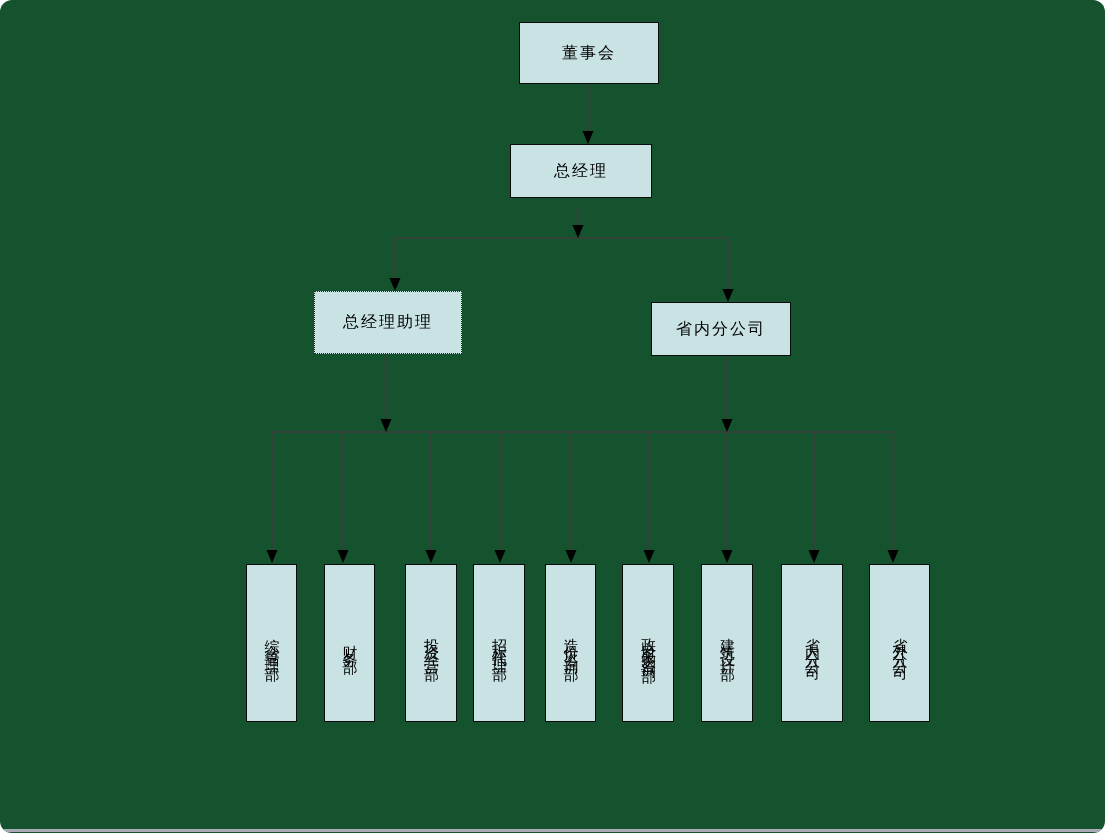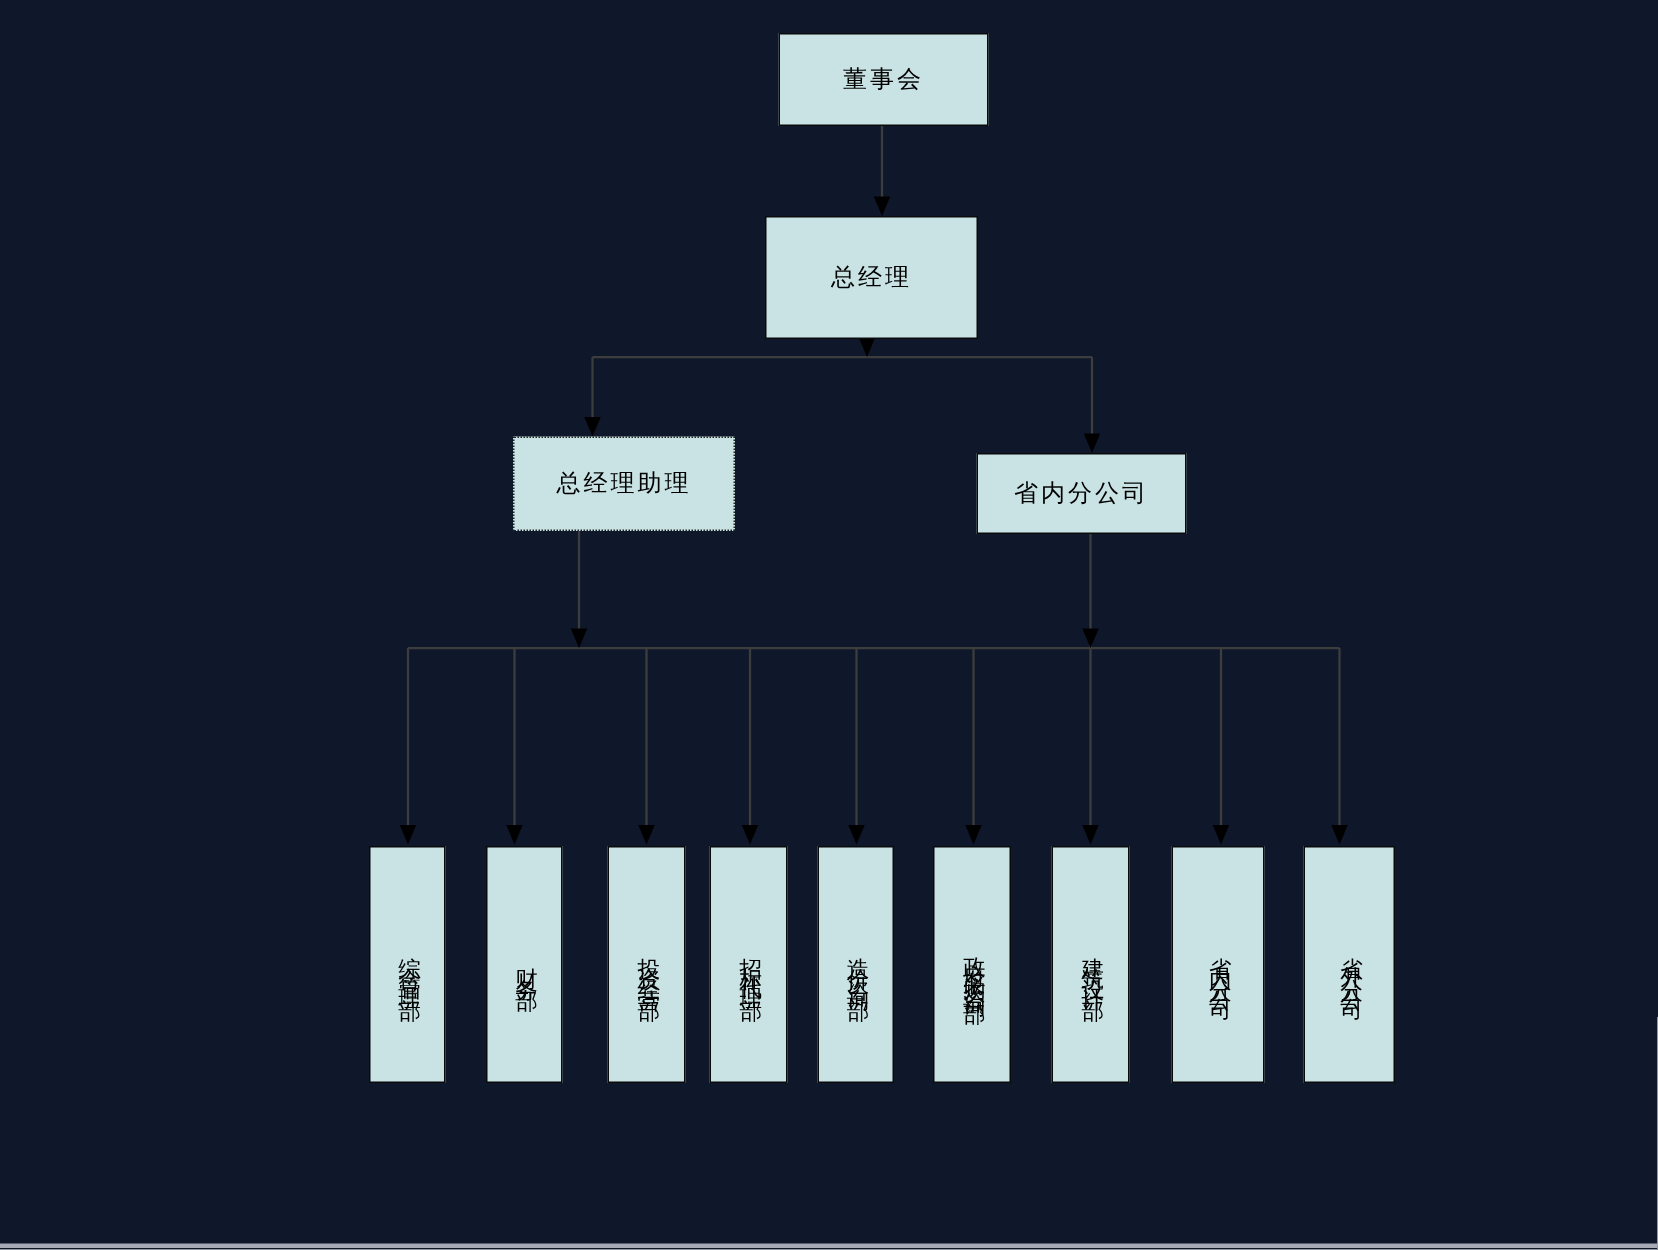--- a/index.html
+++ b/index.html
@@ -1,23 +1,24 @@
 <!DOCTYPE html>
 <html><head>
 <meta charset="utf-8">
 <style>
   html, body { margin: 0; padding: 0; background: #ffffff; }
   .canvas {
     position: relative;
     width: 1105px;
     height: 833px;
-    background: #0f172a;
+    background: #14532d;
     overflow: hidden;
     font-family: "Liberation Serif", "DejaVu Serif", serif;
     color: #000000;
+    border-radius: 12px;
   }
   .connectors {
     position: absolute;
     left: 0; top: 0;
   }
   .node {
     position: absolute;
     box-sizing: border-box;
     background: #c9e3e5;
     border: 1.5px solid #0a0a0a;
@@ -86,25 +87,25 @@
       <path d="M727 563 l-5.5 -13 l11 0 Z"></path>
       <path d="M814 563 l-5.5 -13 l11 0 Z"></path>
       <path d="M893 563 l-5.5 -13 l11 0 Z"></path>
     </g>
   </svg>
 
   <div class="node" style="left:519px; top:22px; width:140px; height:62px">
     <span class="lbl-h">董事会</span>
   </div>
 
-  <div class="node" style="left:510px; top:144px; width:142px; height:82px">
+  <div class="node" style="left:510px; top:144px; width:142px; height:54px">
     <span class="lbl-h">总经理</span>
   </div>
 
-  <div class="node dotted" style="left:342px; top:291px; width:148px; height:63px">
+  <div class="node dotted" style="left:314px; top:291px; width:148px; height:63px">
     <span class="lbl-h">总经理助理</span>
   </div>
 
   <div class="node" style="left:651px; top:302px; width:140px; height:54px">
     <span class="lbl-h">省内分公司</span>
   </div>
 
   <div class="node" style="left:246px; top:564px; width:51px; height:158px">
     <span class="lbl-v">综合管理部</span>
   </div>

